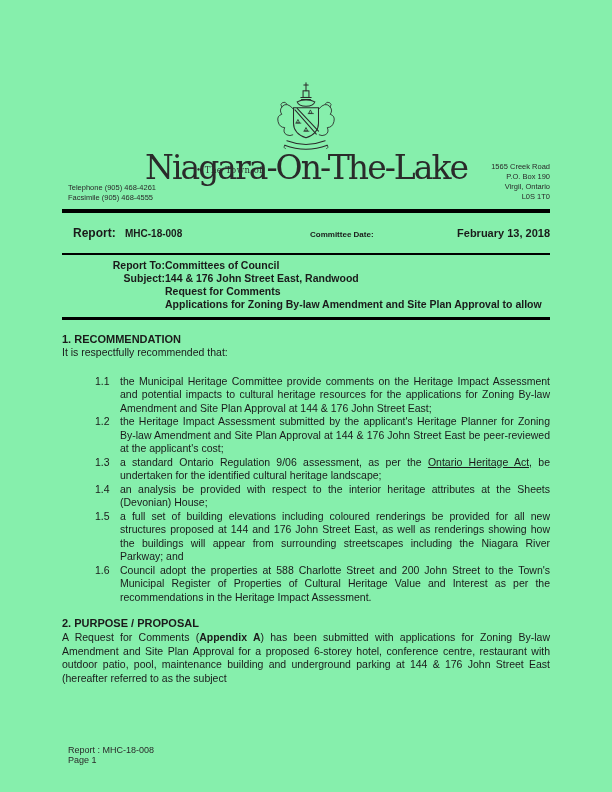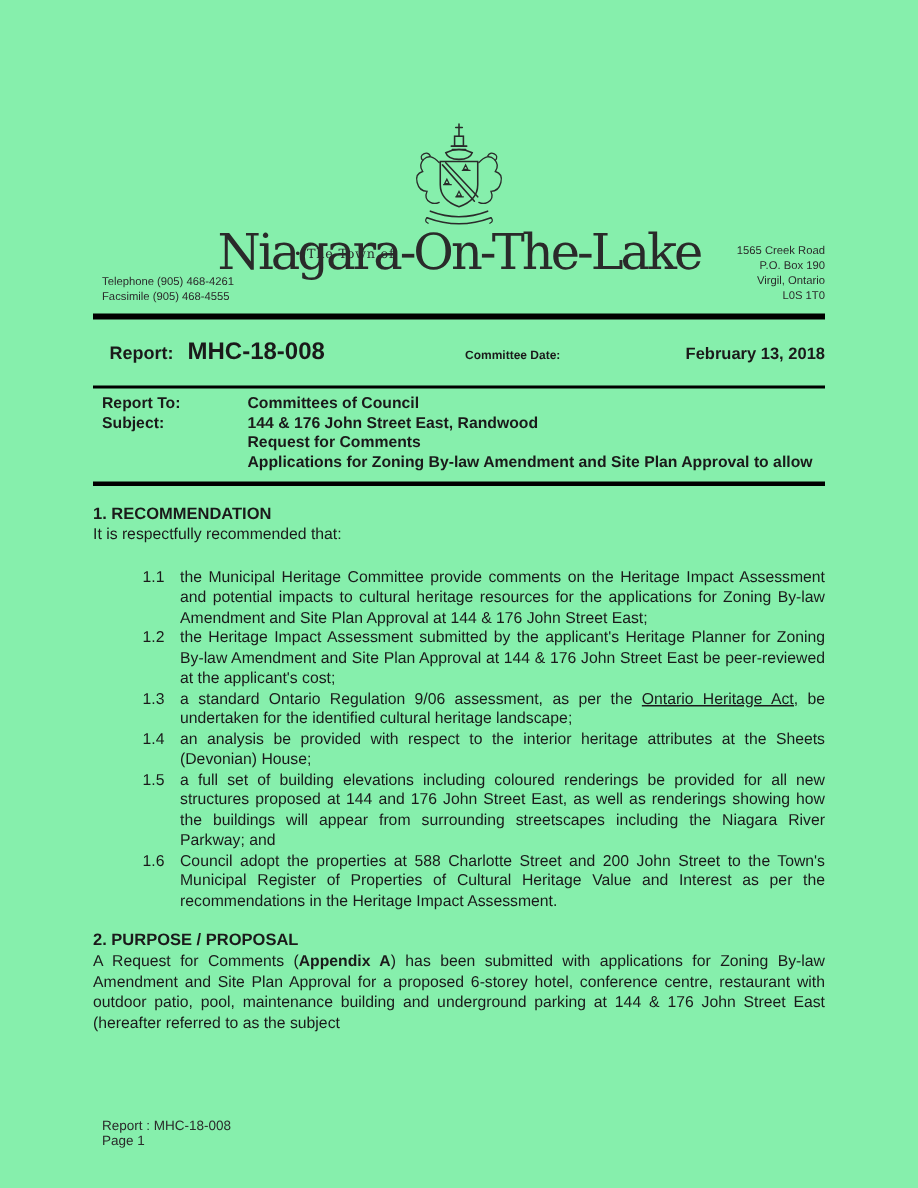--- a/index.html
+++ b/index.html
@@ -33,30 +33,30 @@
   }
 
   .rule { position:absolute; left:62px; width:488px; background:#000; }
   .rule-a { top:209px; height:4px; }
 
   
   .content { position:absolute; left:62px; top:213px; width:488px; }
 
   .report-row { display:flex; align-items:baseline; padding:13px 0 13px 11px; }
   .report-label { font-weight:bold; font-size:12px; width:52px; }
-  .report-number { font-weight:bold; font-size:16px; width:185px; }
+  .report-number { font-weight:bold; font-size:10px; width:185px; }
   .committee-label { font-weight:bold; font-size:8px; flex:1; }
   .committee-date { font-weight:bold; font-size:11px; text-align:center; }
 
   .rule-b { height:2px; background:#000; }
   .rule-c { height:3px; background:#000; }
 
   .info-table { padding:4px 0 6px 6px; font-weight:bold; font-size:10.5px; line-height:13px; }
   .info-row { display:flex; }
-  .info-label { width:97px; flex-shrink:0; }
+  .info-label { width:97px; flex-shrink:0;text-align:right; }
   .info-value { flex:1; }
 
   .section-heading { font-weight:bold; font-size:11px; margin-top:13px; }
   .intro { font-size:10.5px; line-height:13.5px; margin-top:1px; }
 
   .rec-list { margin-top:15px; padding-left:33px; }
   .rec-item { display:flex; font-size:10.5px; line-height:13.5px; }
   .rec-num { width:19px; flex-shrink:0; margin-right:6px; }
   .rec-text { flex:1; text-align:justify; }
   .u { text-decoration:underline; }

